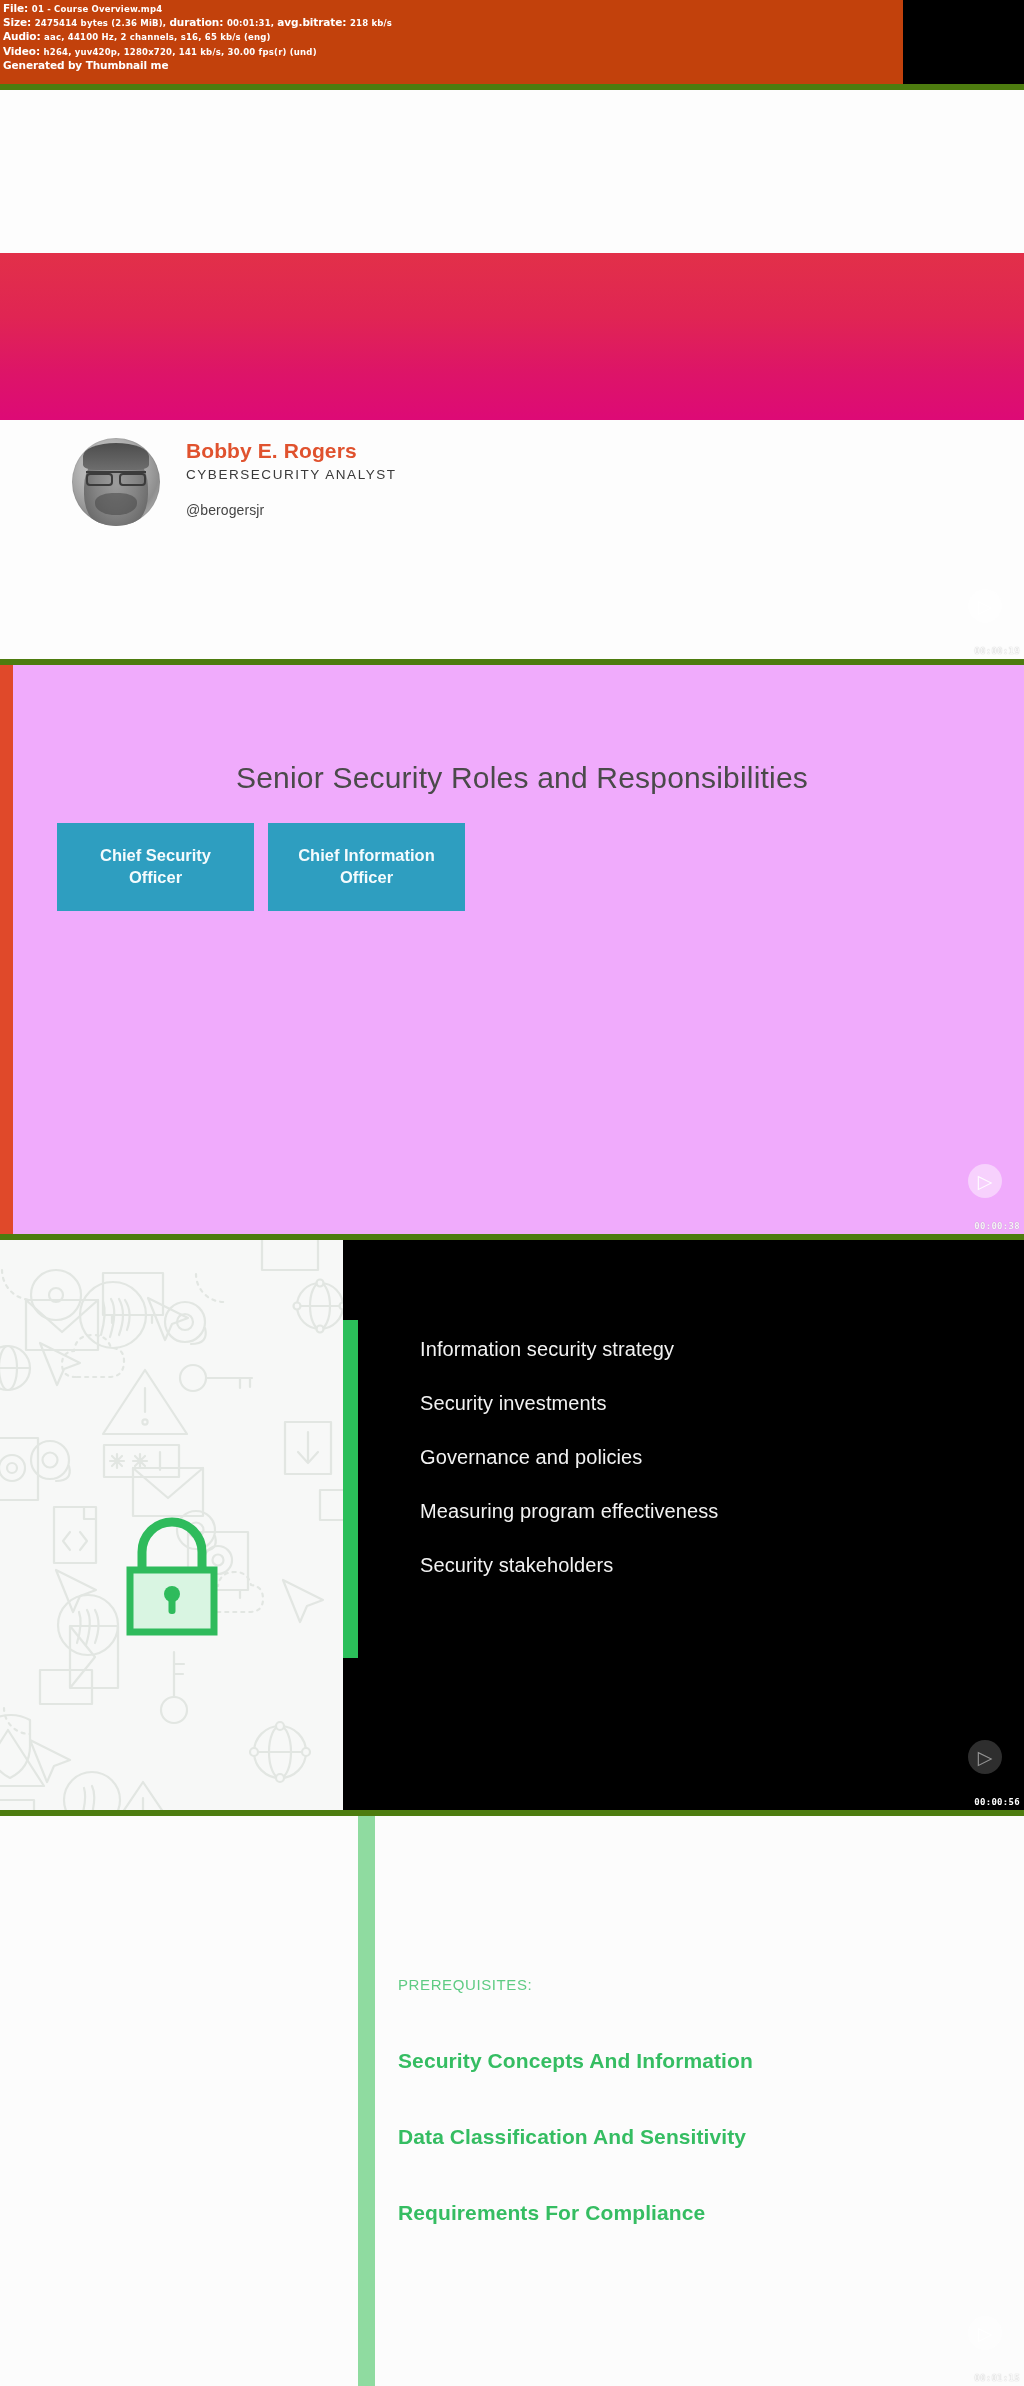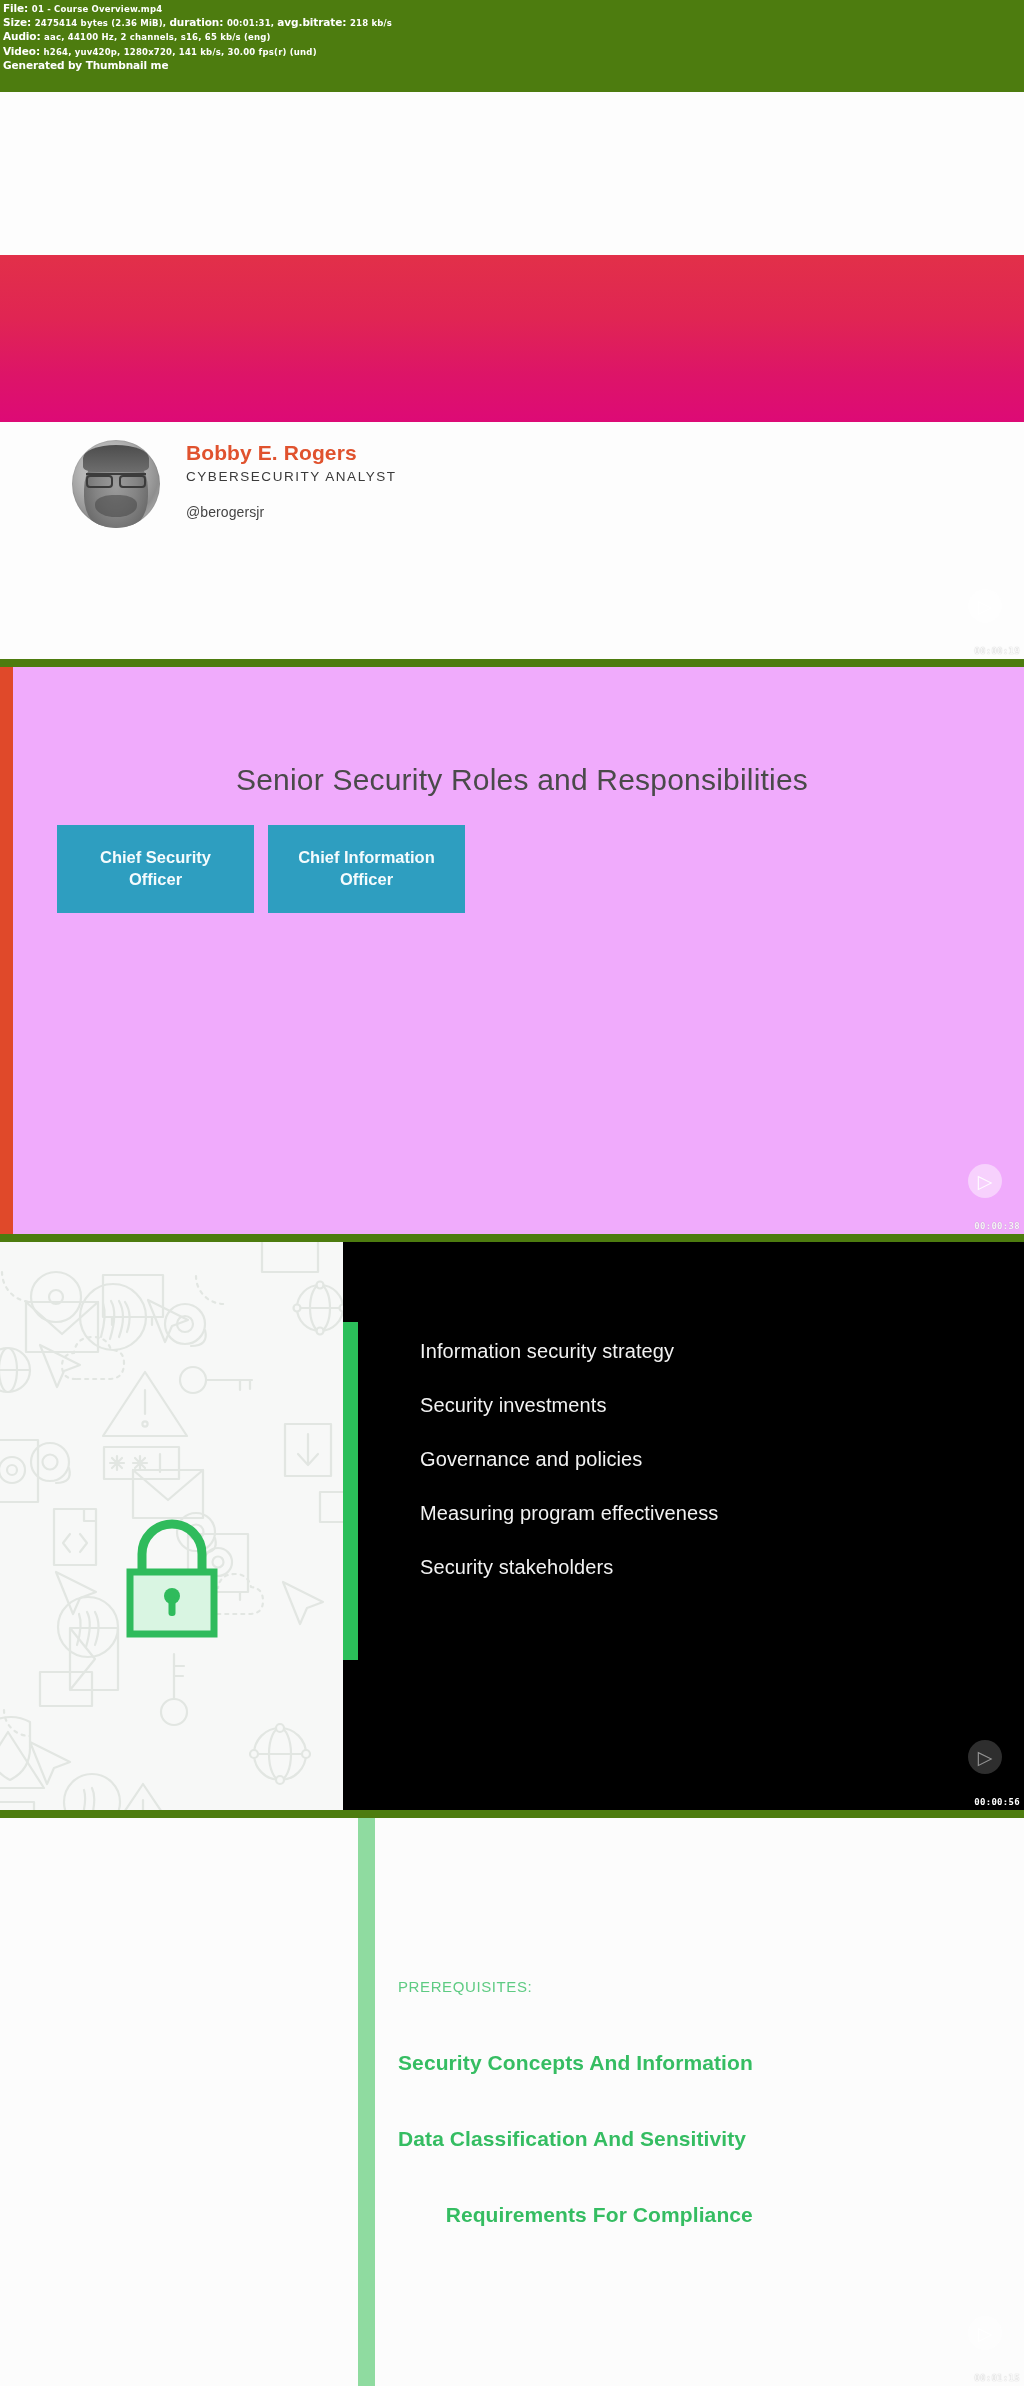--- a/index.html
+++ b/index.html
@@ -6,39 +6,39 @@
   html, body {
     width:1024px; height:2386px;
     background:#000;
     font-family:"Liberation Sans", sans-serif;
     overflow:hidden;
   }
   .sheet { position:relative; width:1024px; height:2386px; background:#000; }
 
   
   .meta {
-    position:absolute; left:0; top:0; width:1024px; height:84px;
-    background:#4d7c0f; padding:2px 0 0 3px;
+    position:absolute; left:0; top:0; width:903px; height:84px;
+    background:#c2410c; padding:2px 0 0 3px;
   }
   .meta-line {
     color:#ffffff;
     font-family:"DejaVu Sans", sans-serif;
     font-weight:bold;
     font-size:10.5px;
     line-height:13.2px;
     letter-spacing:-0.1px;
     white-space:nowrap;
   }
   .meta-line .sm { font-size:8.5px; letter-spacing:0.2px; }
 
   
   .thumbs { position:absolute; left:0; top:84px; width:1024px; height:2302px; }
   .thumb {
     position:absolute; left:0; width:1024px;
-    border-top:8px solid #4d7c0f;
+    border-top:6px solid #4d7c0f;
     overflow:hidden;
     background:#fff;
   }
   .t1 { top:0;    height:575px; }
   .t2 { top:575px; height:575px; }
   .t3 { top:1150px; height:576px; }
   .t4 { top:1726px; height:576px; }
 
   
   .play-btn {
@@ -149,21 +149,21 @@
   .s4-bar { position:absolute; left:358px; top:0; width:17px; height:100%; background:#8fdba0; }
   .s4-label {
     position:absolute; left:398px; top:160px;
     font-size:15px; color:#5ecb83; letter-spacing:0.6px;
   }
   .s4-items { position:absolute; left:398px; top:232px; }
   .s4-item {
     font-size:21px; font-weight:bold; color:#35bd62;
     letter-spacing:0.1px; margin-bottom:51px; line-height:1.2;
   }
-  .s4-item:last-child { margin-bottom:8px;text-align:right; }
+  .s4-item:last-child { margin-bottom:8px; }
 </style>
 </head>
 <body>
 
 <div class="sheet">
 
   <div class="meta">
     <div class="meta-line">
       <span>File:</span>
       <span class="sm">01 - Course Overview.mp4</span>

